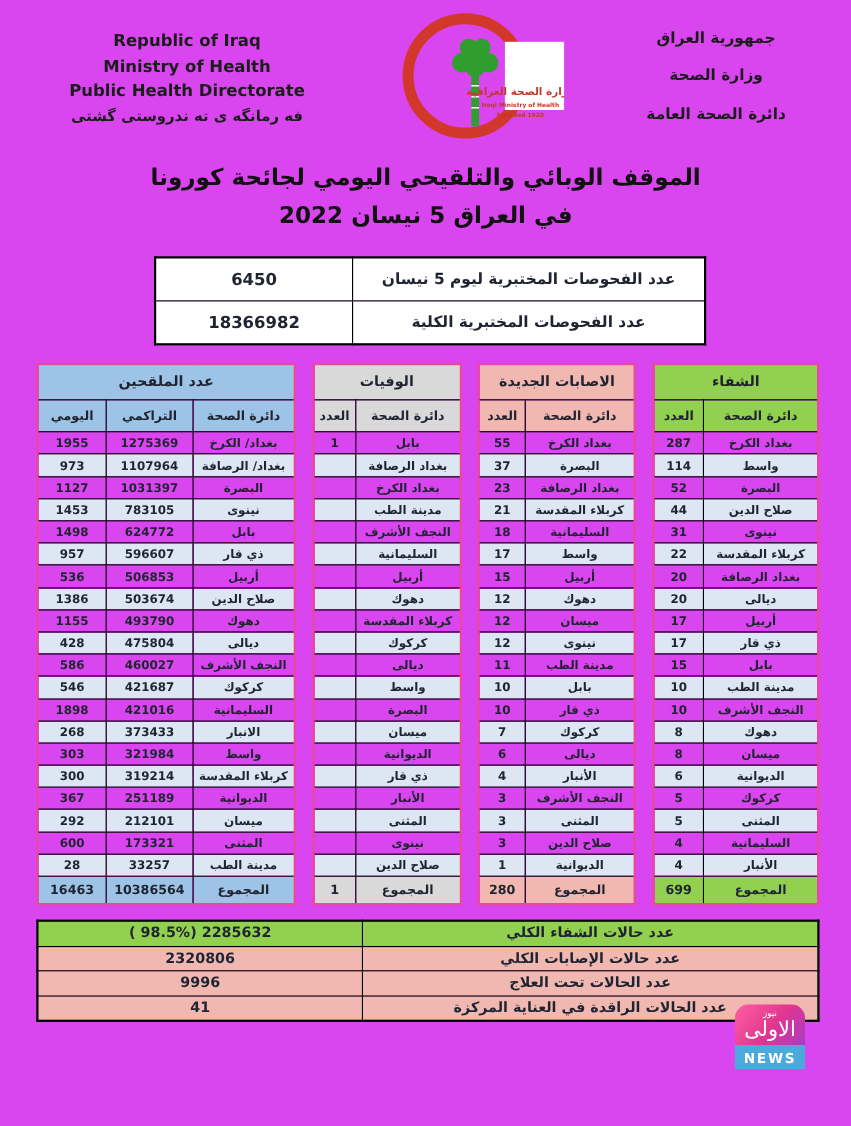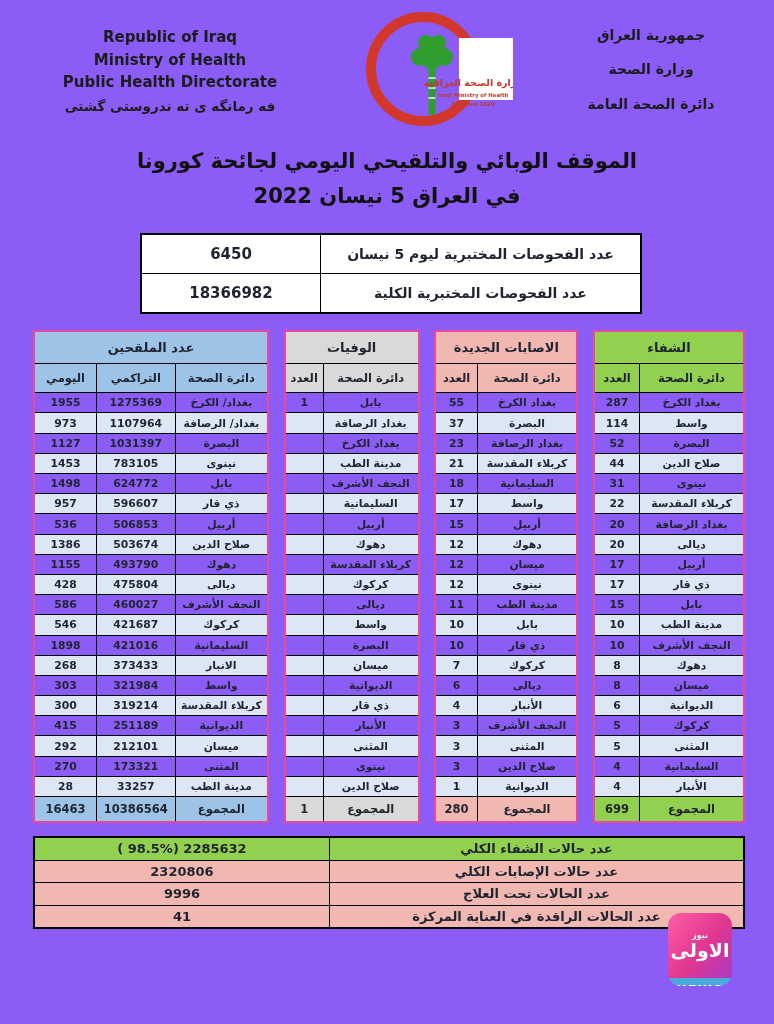--- a/index.html
+++ b/index.html
@@ -1,16 +1,16 @@
 <!DOCTYPE html>
 <html lang="ar"><head>
 <meta charset="utf-8">
 <style>
   html,body { margin:0; padding:0; background:#ffffff; }
-  .page { width:774px; height:1024px; position:relative; background:#8b5cf6; overflow:hidden;
+  .page { width:774px; height:1024px; position:relative; background:#d946ef; overflow:hidden;
           font-family:"DejaVu Sans", sans-serif; color:#1f2430; margin:0 auto; }
 
   
   .header { display:flex; justify-content:space-between; align-items:flex-start; padding:10px 28px 0 30px; }
   .h-left { width:280px; text-align:center; font-weight:bold; font-size:15px; line-height:1.5; padding-top:16px; color:#1c1c1c; }
   .h-left .kurdish { font-size:13.5px; margin-top:2px; }
   .h-logo { width:160px; height:122px; display:flex; justify-content:center; }
   .h-right { width:190px; text-align:center; font-weight:bold; font-size:14px; line-height:2.45; padding-top:8px; color:#1c1c1c; }
 
   
@@ -47,23 +47,23 @@
   .summary { width:712px; margin:13px 0 0 33px; border:2px solid #000; }
   .summary td { border:1.6px solid #000; text-align:center; font-weight:bold; height:19.5px; font-size:13px; }
   .summary .sum-val { width:292px; }
   tr.sum-green td { background:#92d050;margin-top:28px; }
   tr.sum-pink  td { background:#f1b7b1; }
   tr.sum-beige td { background:#ddd9c3; }
   tr.sum-plain td { background:#ffffff; }
 
   
   .badge { position:absolute; right:42px; bottom:38px; width:64px; height:73px; border-radius:13px; overflow:hidden; }
-  .badge-top { height:65px; background:linear-gradient(130deg,#ff5fa5 0%,#e0368f 55%,#a93cc4 100%);
+  .badge-top { height:37px; background:linear-gradient(130deg,#ff5fa5 0%,#e0368f 55%,#a93cc4 100%);
                color:#fff; display:flex; flex-direction:column; align-items:center; justify-content:center;
-               font-weight:bold; line-height:1; }
+               font-weight:normal; line-height:1; }
   .badge-top .small { font-size:8px; margin-bottom:1px; }
   .badge-top .big { font-size:19px; }
   .badge-bottom { height:22px; background:#4ba9db; color:#fff; display:flex; align-items:center;
                   justify-content:center; font-size:12.5px; font-weight:bold; letter-spacing:1.5px; }
 </style>
 </head>
 <body>
 
 <div class="page">
 
@@ -215,31 +215,31 @@
             <td>303</td>
             <td>321984</td>
             <td>واسط</td>
           </tr>
           <tr class="alt">
             <td>300</td>
             <td>319214</td>
             <td>كربلاء المقدسة</td>
           </tr>
           <tr class="">
-            <td>415</td>
+            <td>367</td>
             <td>251189</td>
             <td>الديوانية</td>
           </tr>
           <tr class="alt">
             <td>292</td>
             <td>212101</td>
             <td>ميسان</td>
           </tr>
           <tr class="">
-            <td>270</td>
+            <td>600</td>
             <td>173321</td>
             <td>المثنى</td>
           </tr>
           <tr class="alt">
             <td>28</td>
             <td>33257</td>
             <td>مدينة الطب</td>
           </tr>
           <tr class="t-total">
             <td>16463</td>

